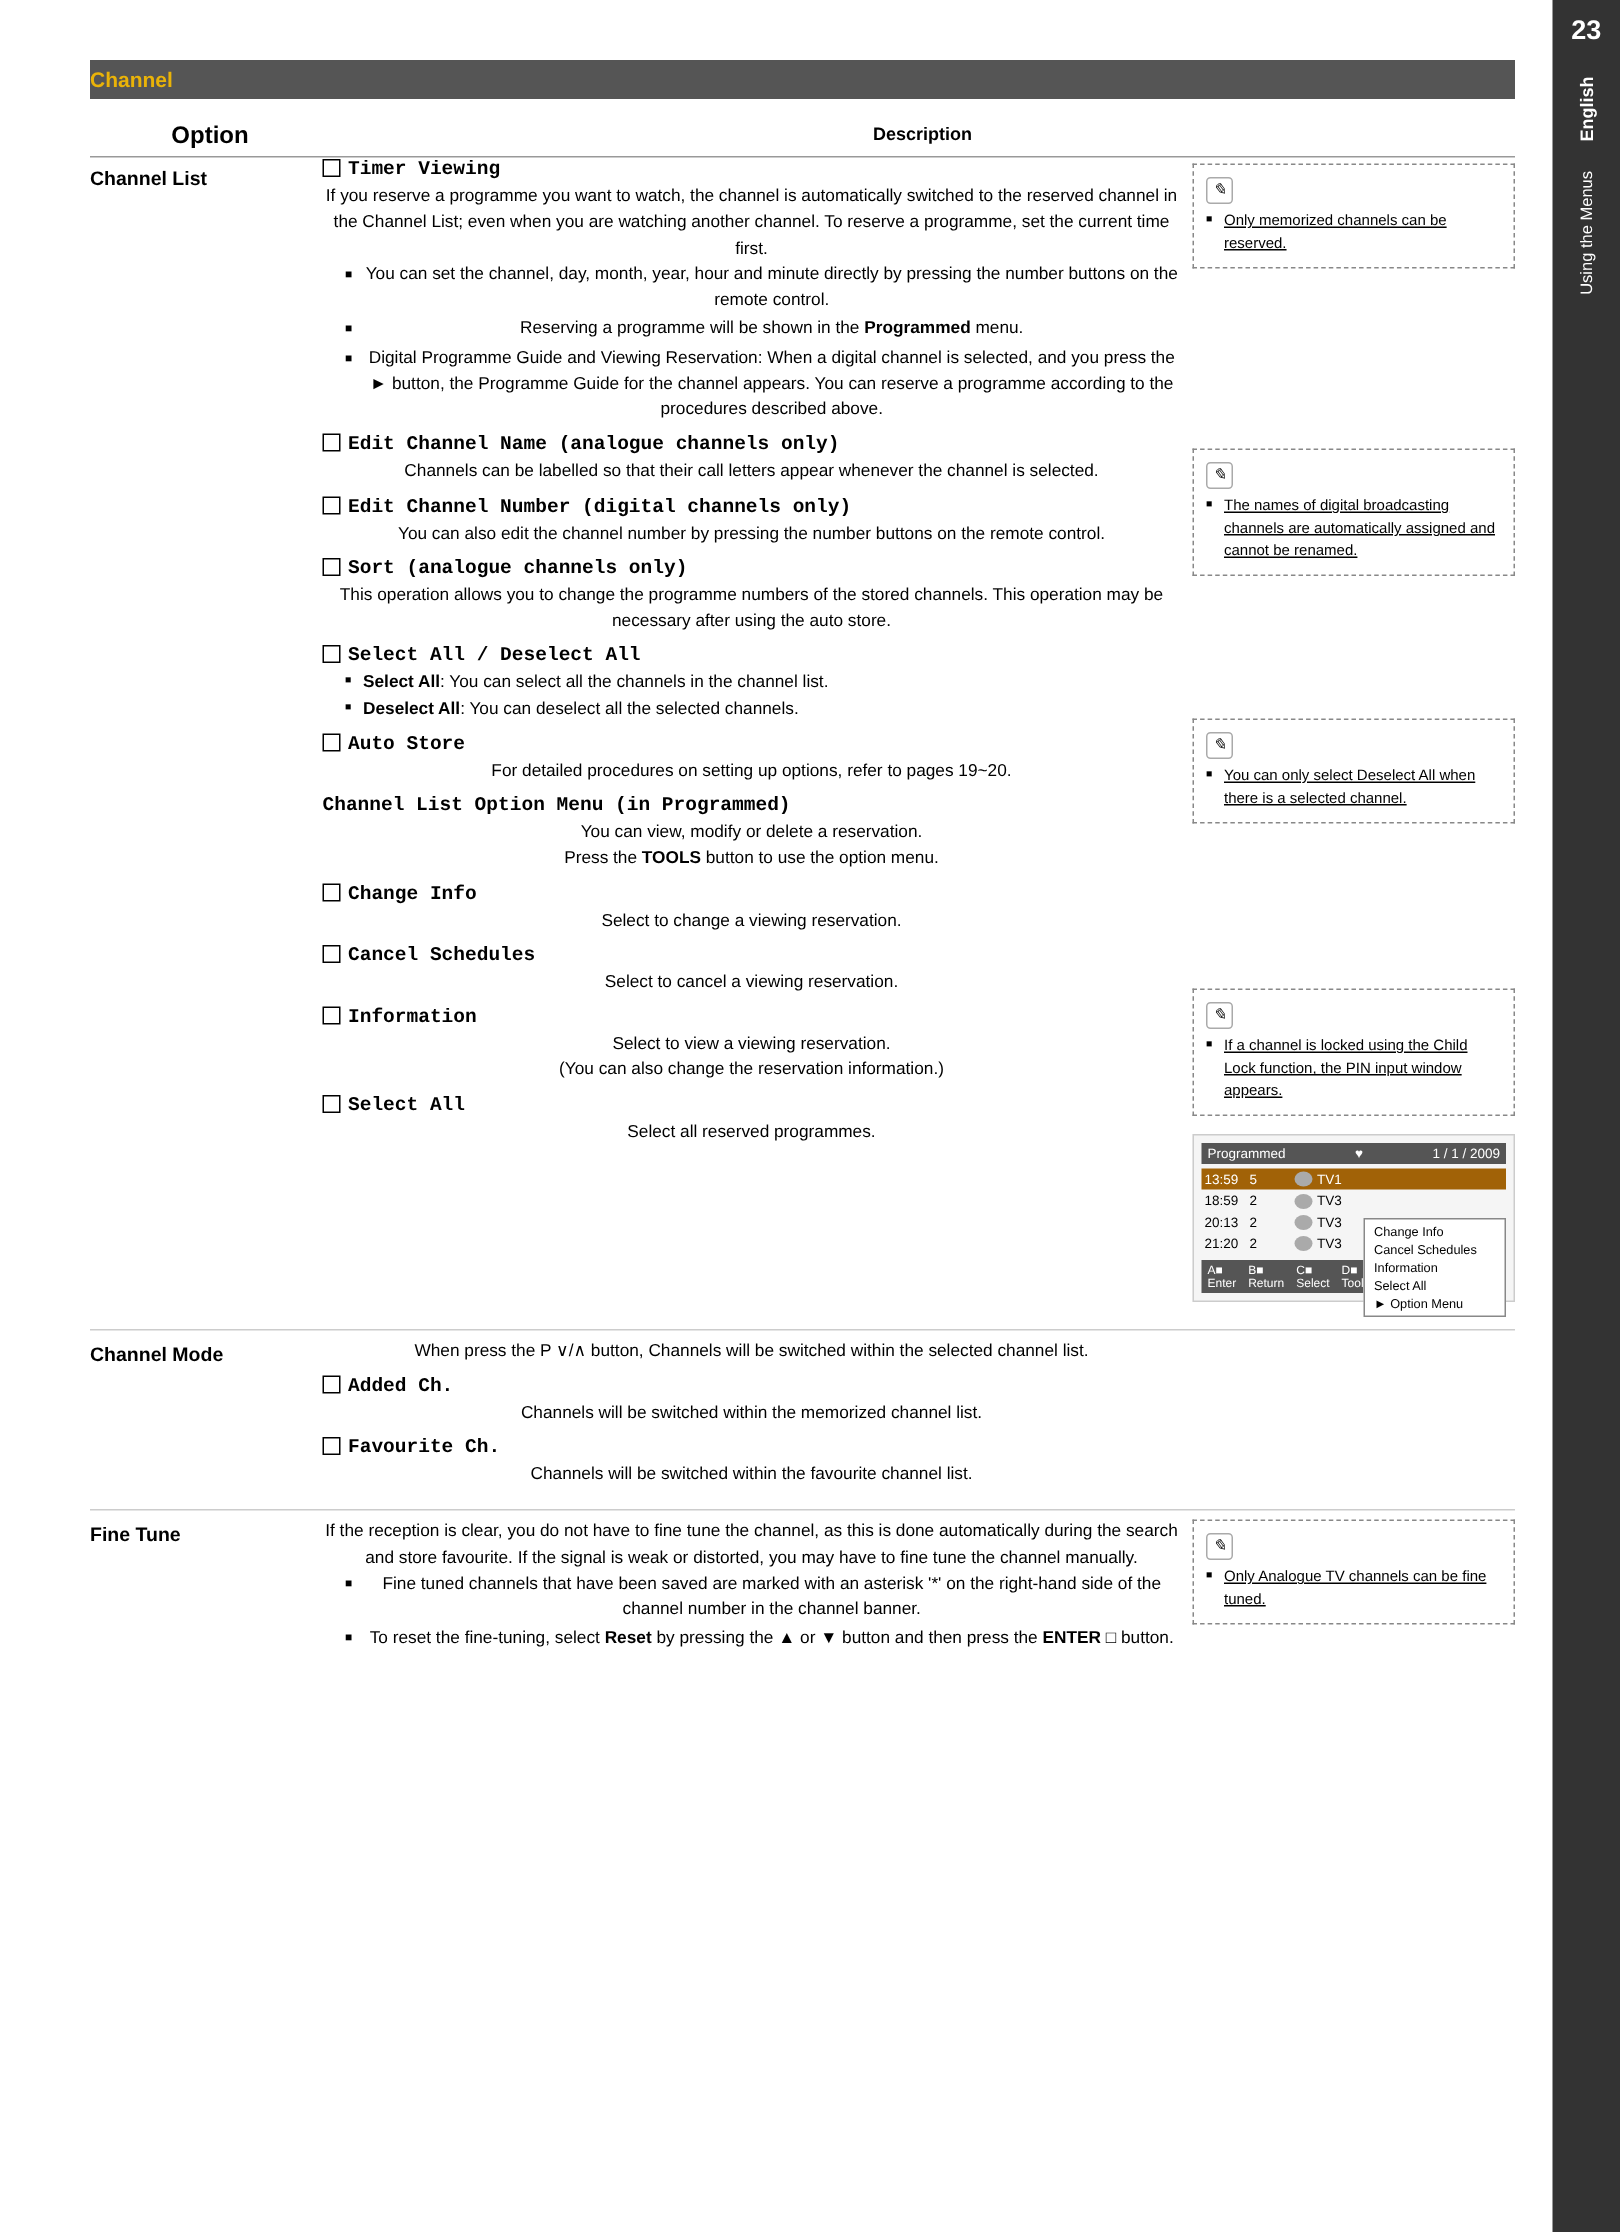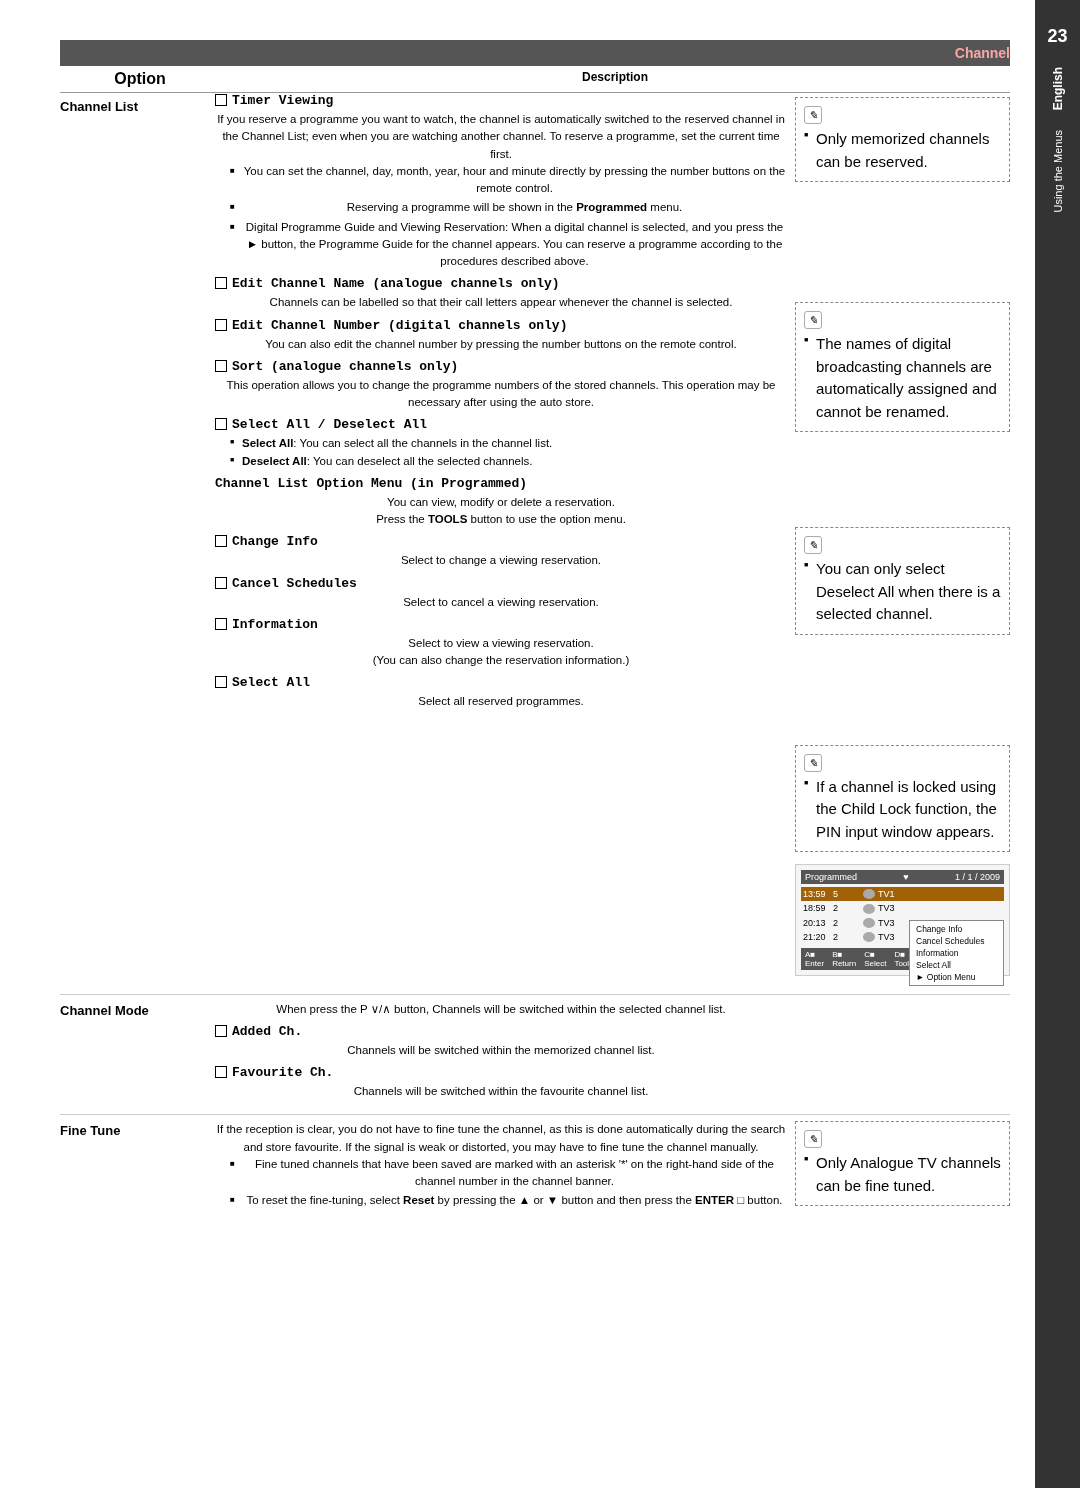--- a/index.html
+++ b/index.html
@@ -25,21 +25,21 @@
       position: absolute;
       right: 0;
       top: 0;
       width: 45px;
       height: 100%;
       background: #333;
       display: flex;
       flex-direction: column;
       align-items: center;
       justify-content: flex-start;
-      padding-top: 26px;
+      padding-top: 10px;
     }
 
     .page-number {
       color: #fff;
       font-size: 18px;
       font-weight: bold;
       margin-bottom: 10px;
       writing-mode: horizontal-tb;
     }
 
@@ -61,26 +61,26 @@
     }
 
     
     .main-content {
       margin-right: 50px;
     }
 
     
     .channel-header {
       background: #555;
-      color: #fca5a5;
-      text-align: right;
+      color: #eab308;
+      text-align: left;
       padding: 5px 0;
       font-size: 14px;
       font-weight: bold;
-      margin-bottom: 0;
+      margin-bottom: 12px;
     }
 
     
     .col-headers {
       display: flex;
       border-bottom: 1px solid #999;
       padding: 4px 0;
     }
 
     .col-option {
@@ -189,25 +189,26 @@
       border: 1.5px solid #aaa;
       border-radius: 3px;
       text-align: center;
       line-height: 16px;
       font-size: 11px;
       font-style: italic;
       margin-bottom: 4px;
     }
 
     .note-bullet-item {
-      font-size: 15px;
+      font-size: 10px;
       line-height: 1.5;
       list-style: none;
       position: relative;
       padding-left: 12px;
+      text-decoration: underline;
     }
 
     .note-bullet-item::before {
       content: '■';
       position: absolute;
       left: 0;
       font-size: 7px;
       top: 2px;
     }
 
@@ -402,20 +403,29 @@
           <ul class="sub-bullet">
             <li class="sub-bullet-item">
               <span class="bold">Select All</span>: You can select all the channels in the channel list.
             </li>
             <li class="sub-bullet-item">
               <span class="bold">Deselect All</span>: You can deselect all the selected channels.
             </li>
           </ul>
         </div>
 
+        <div class="full-section">
+          <div class="section-heading">
+            <span class="checkbox-icon"></span>
+            <span>Auto Store</span>
+          </div>
+          <div class="section-body">
+            <span>For detailed procedures on setting up options, refer to pages 19~20.</span>
+          </div>
+        </div>
 
         <div class="full-section">
           <div class="section-heading">
             <span style="font-weight:bold;font-size:13px;">Channel List Option Menu (in Programmed)</span>
           </div>
           <div class="section-body">
             <span>You can view, modify or delete a reservation.</span><br>
             Press the <span class="bold">TOOLS</span> button to use the option menu.
           </div>
         </div>

